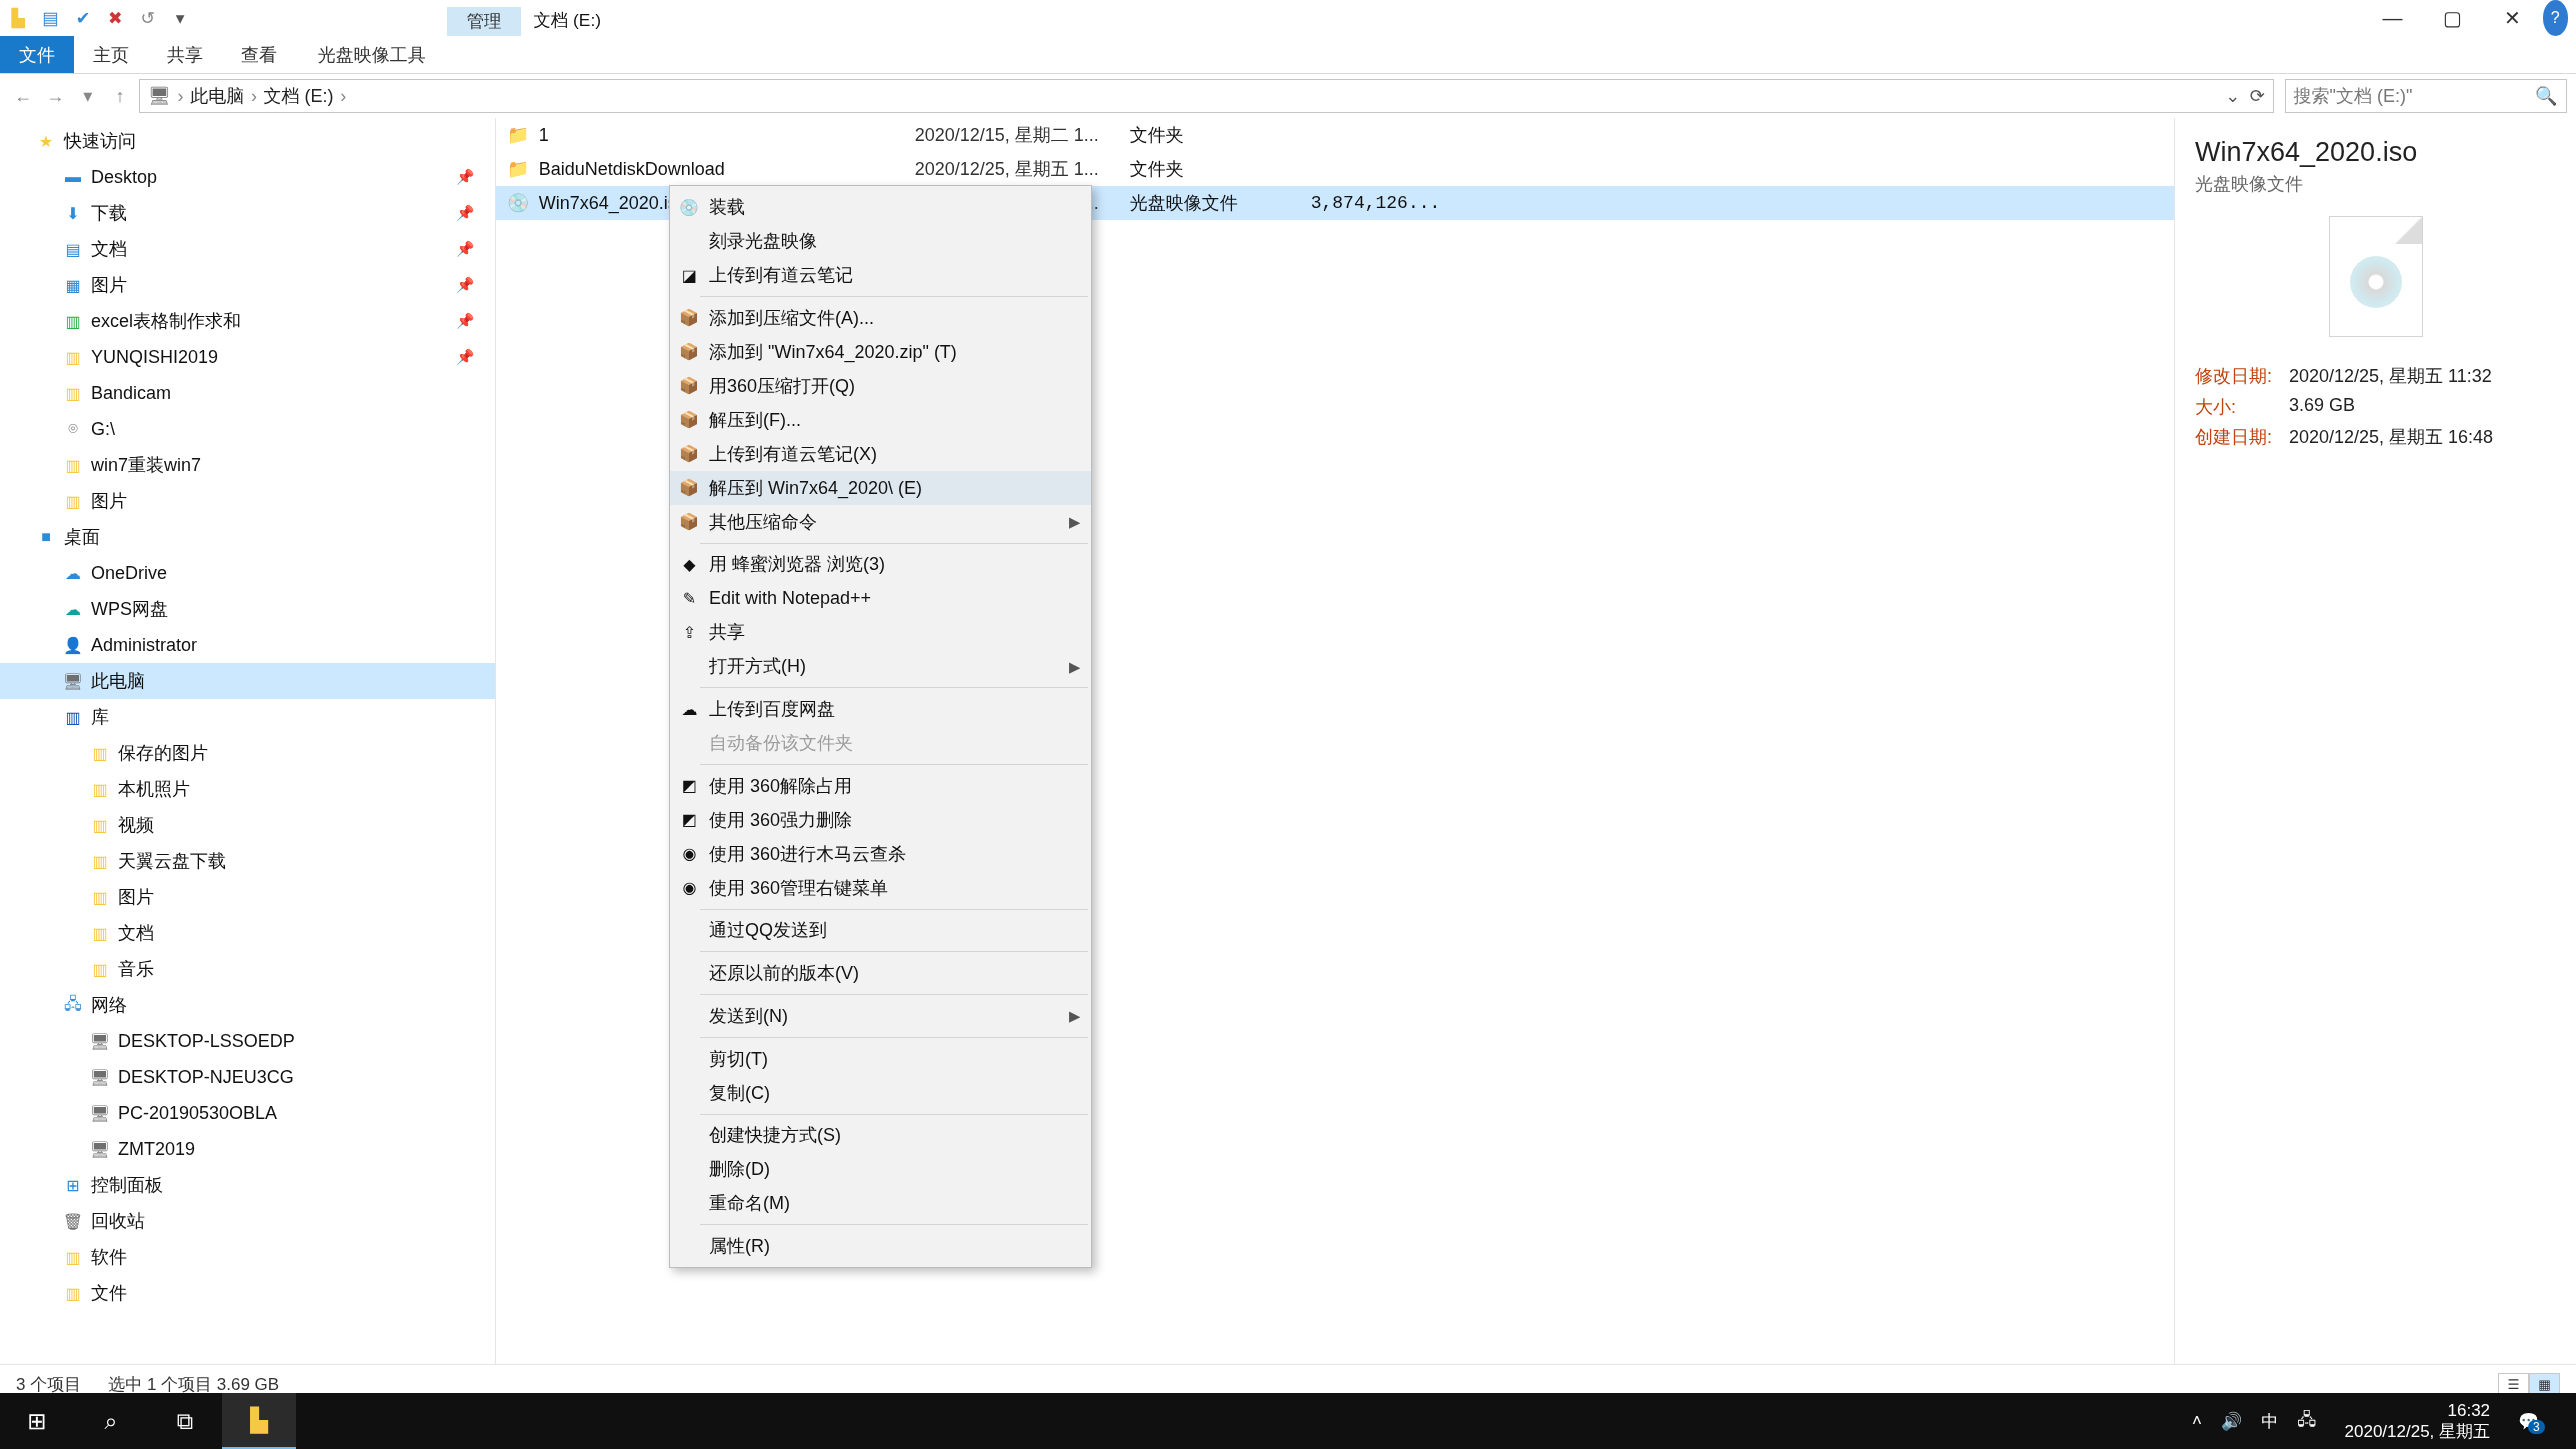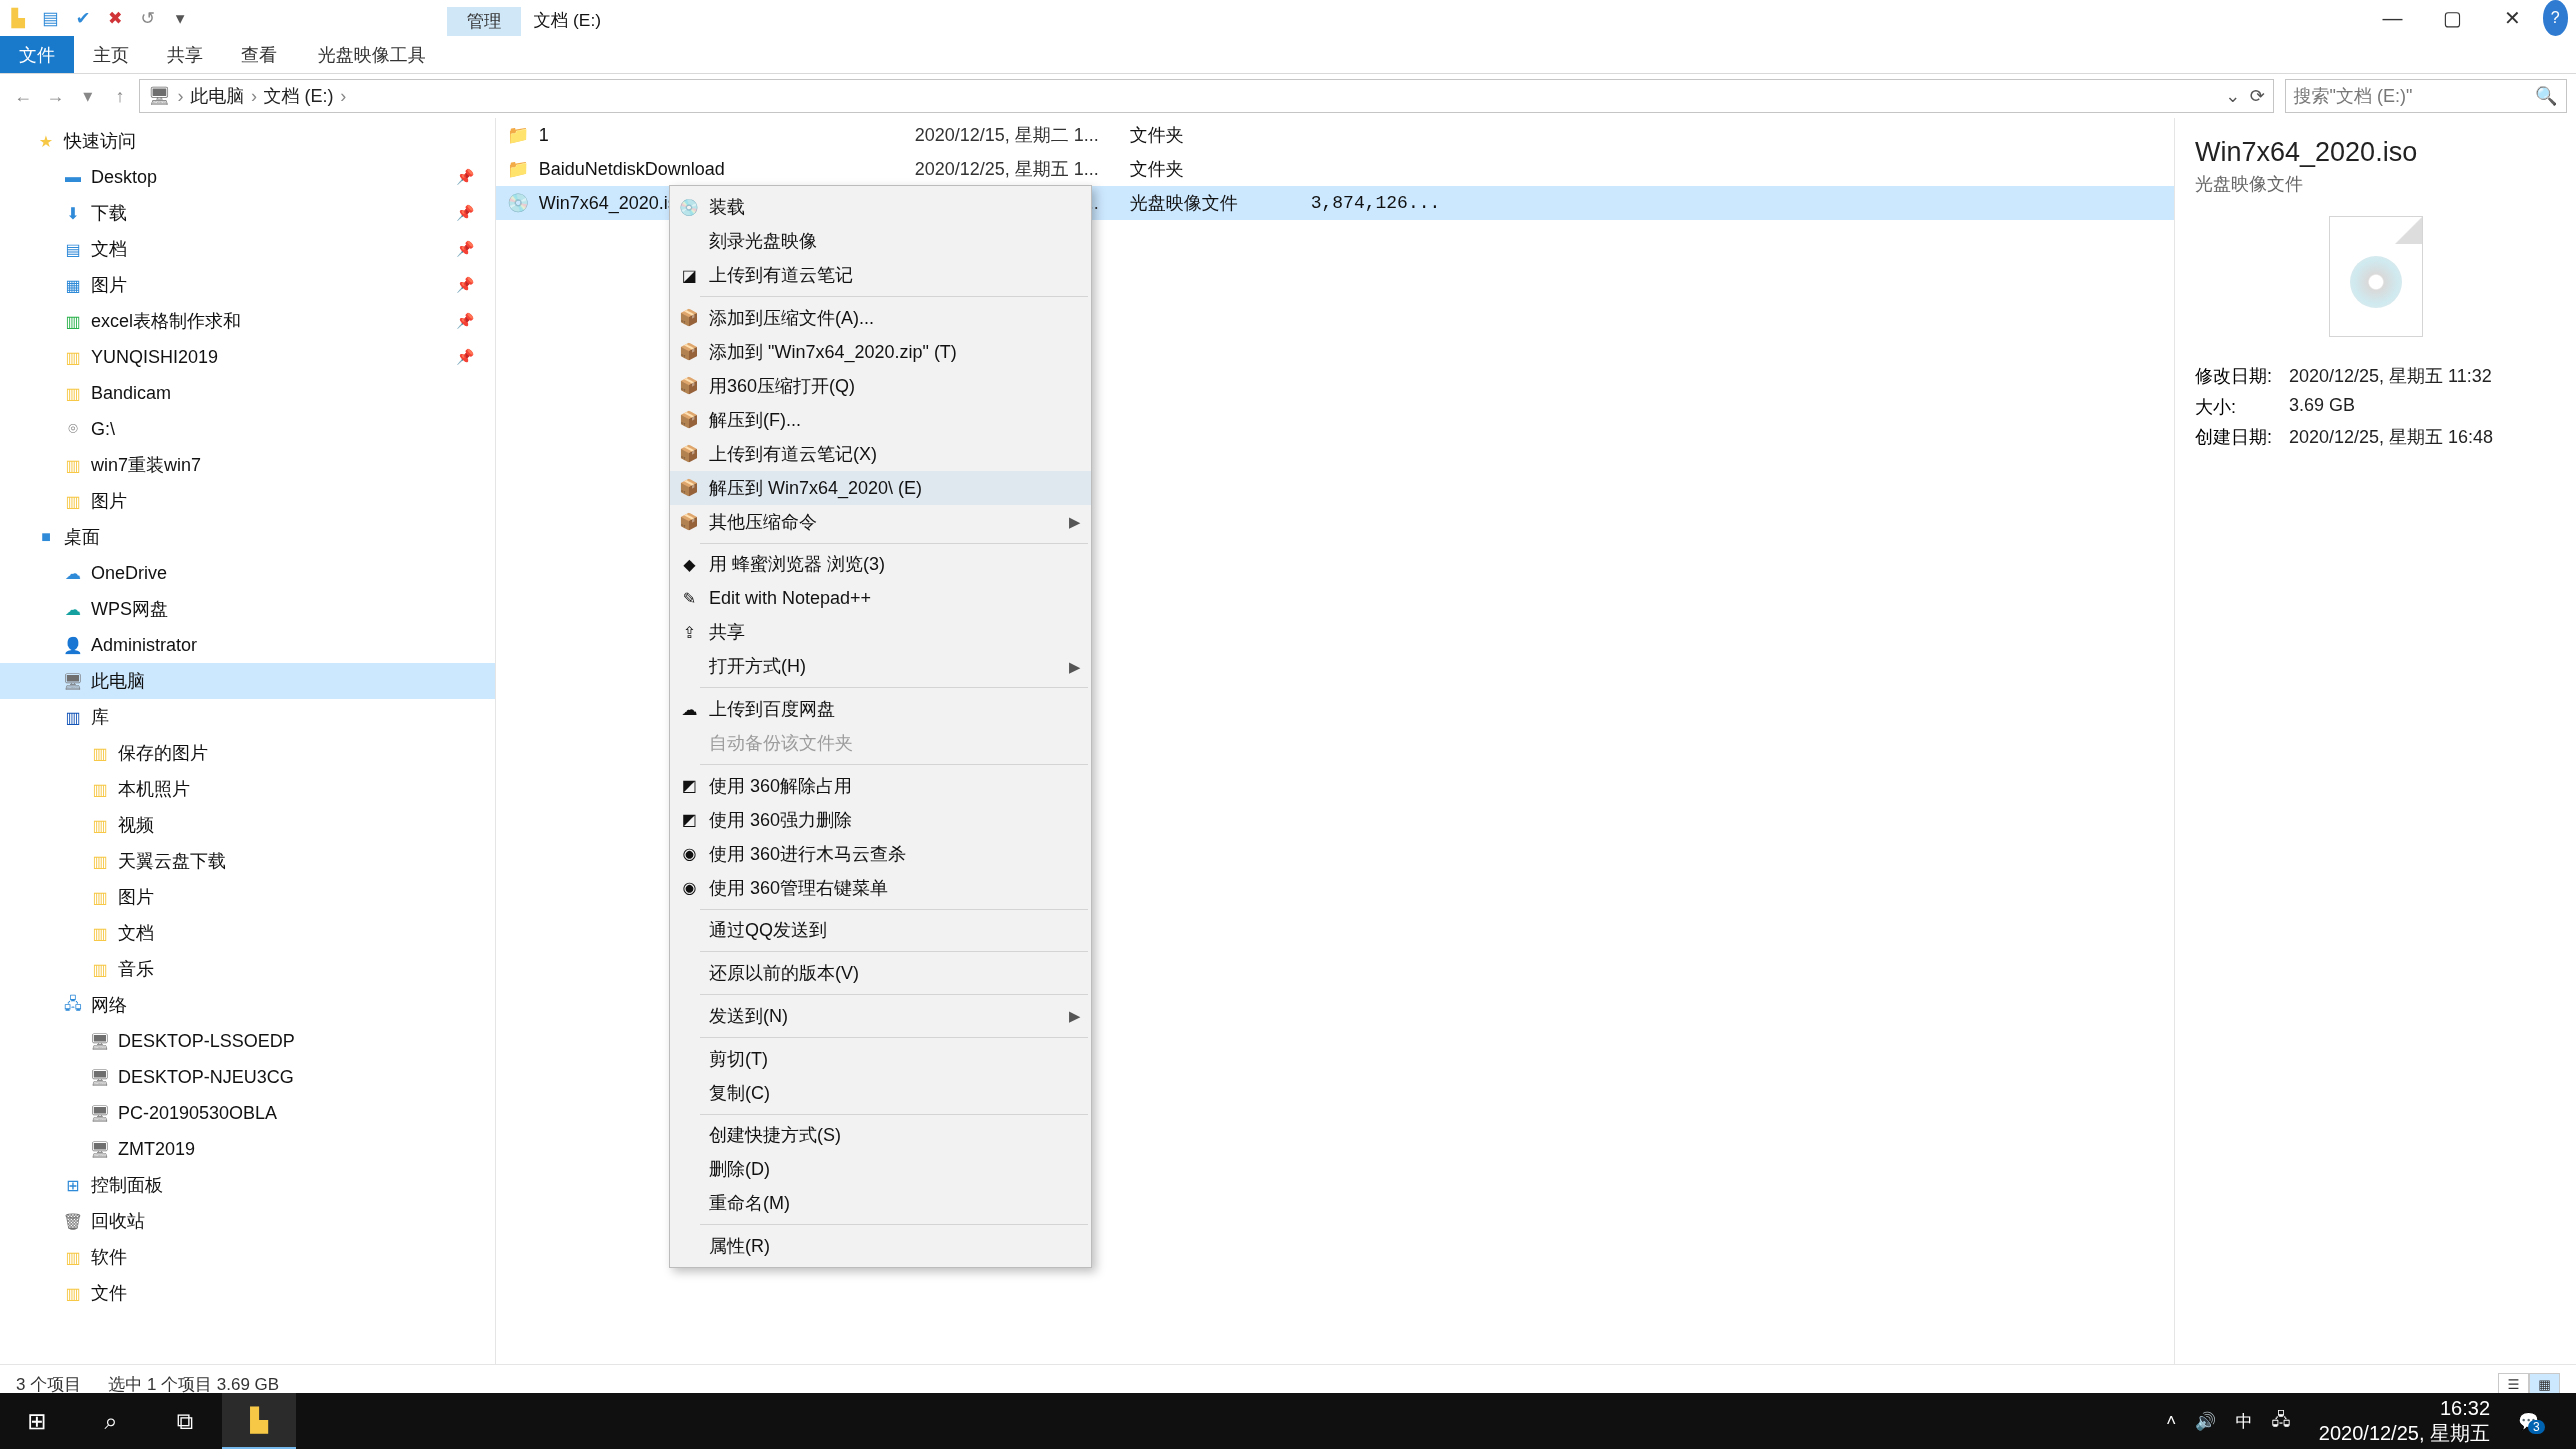--- a/index.html
+++ b/index.html
@@ -65,35 +65,35 @@
   .ctx .sub { position:absolute; right:10.7px; color:#555; font-size:14.8px;}
 
   
   .details { width:402px; border-left:0.7px solid #e5e5e5; padding:19px 20px; font-size:18px; color:#222;}
   .details h2 { font-size:27px; font-weight:400; margin-bottom:4px;}
   .details .sub { color:#666; margin-bottom:20px;}
   .details .thumb { width:94px; height:121px; border:0.7px solid #d5d5d5; margin:8px auto 27px; position:relative; background:#fff;}
   .details .thumb::after{ content:""; position:absolute; right:0; top:0; width:27px; height:27px; background:linear-gradient(135deg,#fff 48%, #ddd 52%); }
   .details .disc{ position:absolute; left:50%; top:55%; transform:translate(-50%,-50%); width:52px; height:52px; border-radius:50%; background:radial-gradient(circle,#fff 18%, #d9d9d9 22%, #cfeaf0 60%, #e9e9e9 100%);}
   .details .kv { display:flex; margin-bottom:6.7px;}
-  .details .kv .k{ width:94px; color:#000000;}
+  .details .kv .k{ width:94px; color:#c2410c;}
   .details .kv .v{ flex:1;}
 
   
   .status { height:41px; border-top:0.7px solid #e5e5e5; display:flex; align-items:center; padding:0 16px; font-size:17px; color:#333; gap:27px;}
   .view-toggles{ margin-left:auto; display:flex;}
   .view-toggles div{ width:31px; height:23px; border:0.7px solid #c9c9c9; display:flex; align-items:center; justify-content:center; font-size:13.4px;}
   .view-toggles div.active{ background:#cce8ff;}
 
   
   .taskbar { position:absolute; left:0; right:0; bottom:0; height:56px; background:#101010; display:flex; align-items:center; color:#fff; font-size:17px;}
   .tb-btn { width:74px; height:56px; display:flex; align-items:center; justify-content:center; font-size:23px; color:#fff;}
   .tb-btn.exp { background:#2b2b2b; border-bottom:2.7px solid #76b9ed;}
   .tb-right { margin-left:auto; display:flex; align-items:center; gap:19px; padding-right:8px;}
-  .tb-clock { text-align:right; line-height:1.25; font-size:20px; padding:0 9.4px;}
+  .tb-clock { text-align:right; line-height:1.25; font-size:17px; padding:0 9.4px;}
   .badge { position:relative;}
   .badge::after{content:"3"; position:absolute; right:-5.4px; bottom:-2.7px; background:#0063b1; color:#fff; font-size:12px; padding:0 5.4px; border-radius:9.4px;}
 </style>
 </head>
 <body>
 
 <div class="qat">
   <div class="qat-left">
     <span class="qat-ic" style="color:#f6c846">▙</span>
     <span class="qat-ic" style="color:#2f8ad8">▤</span>

